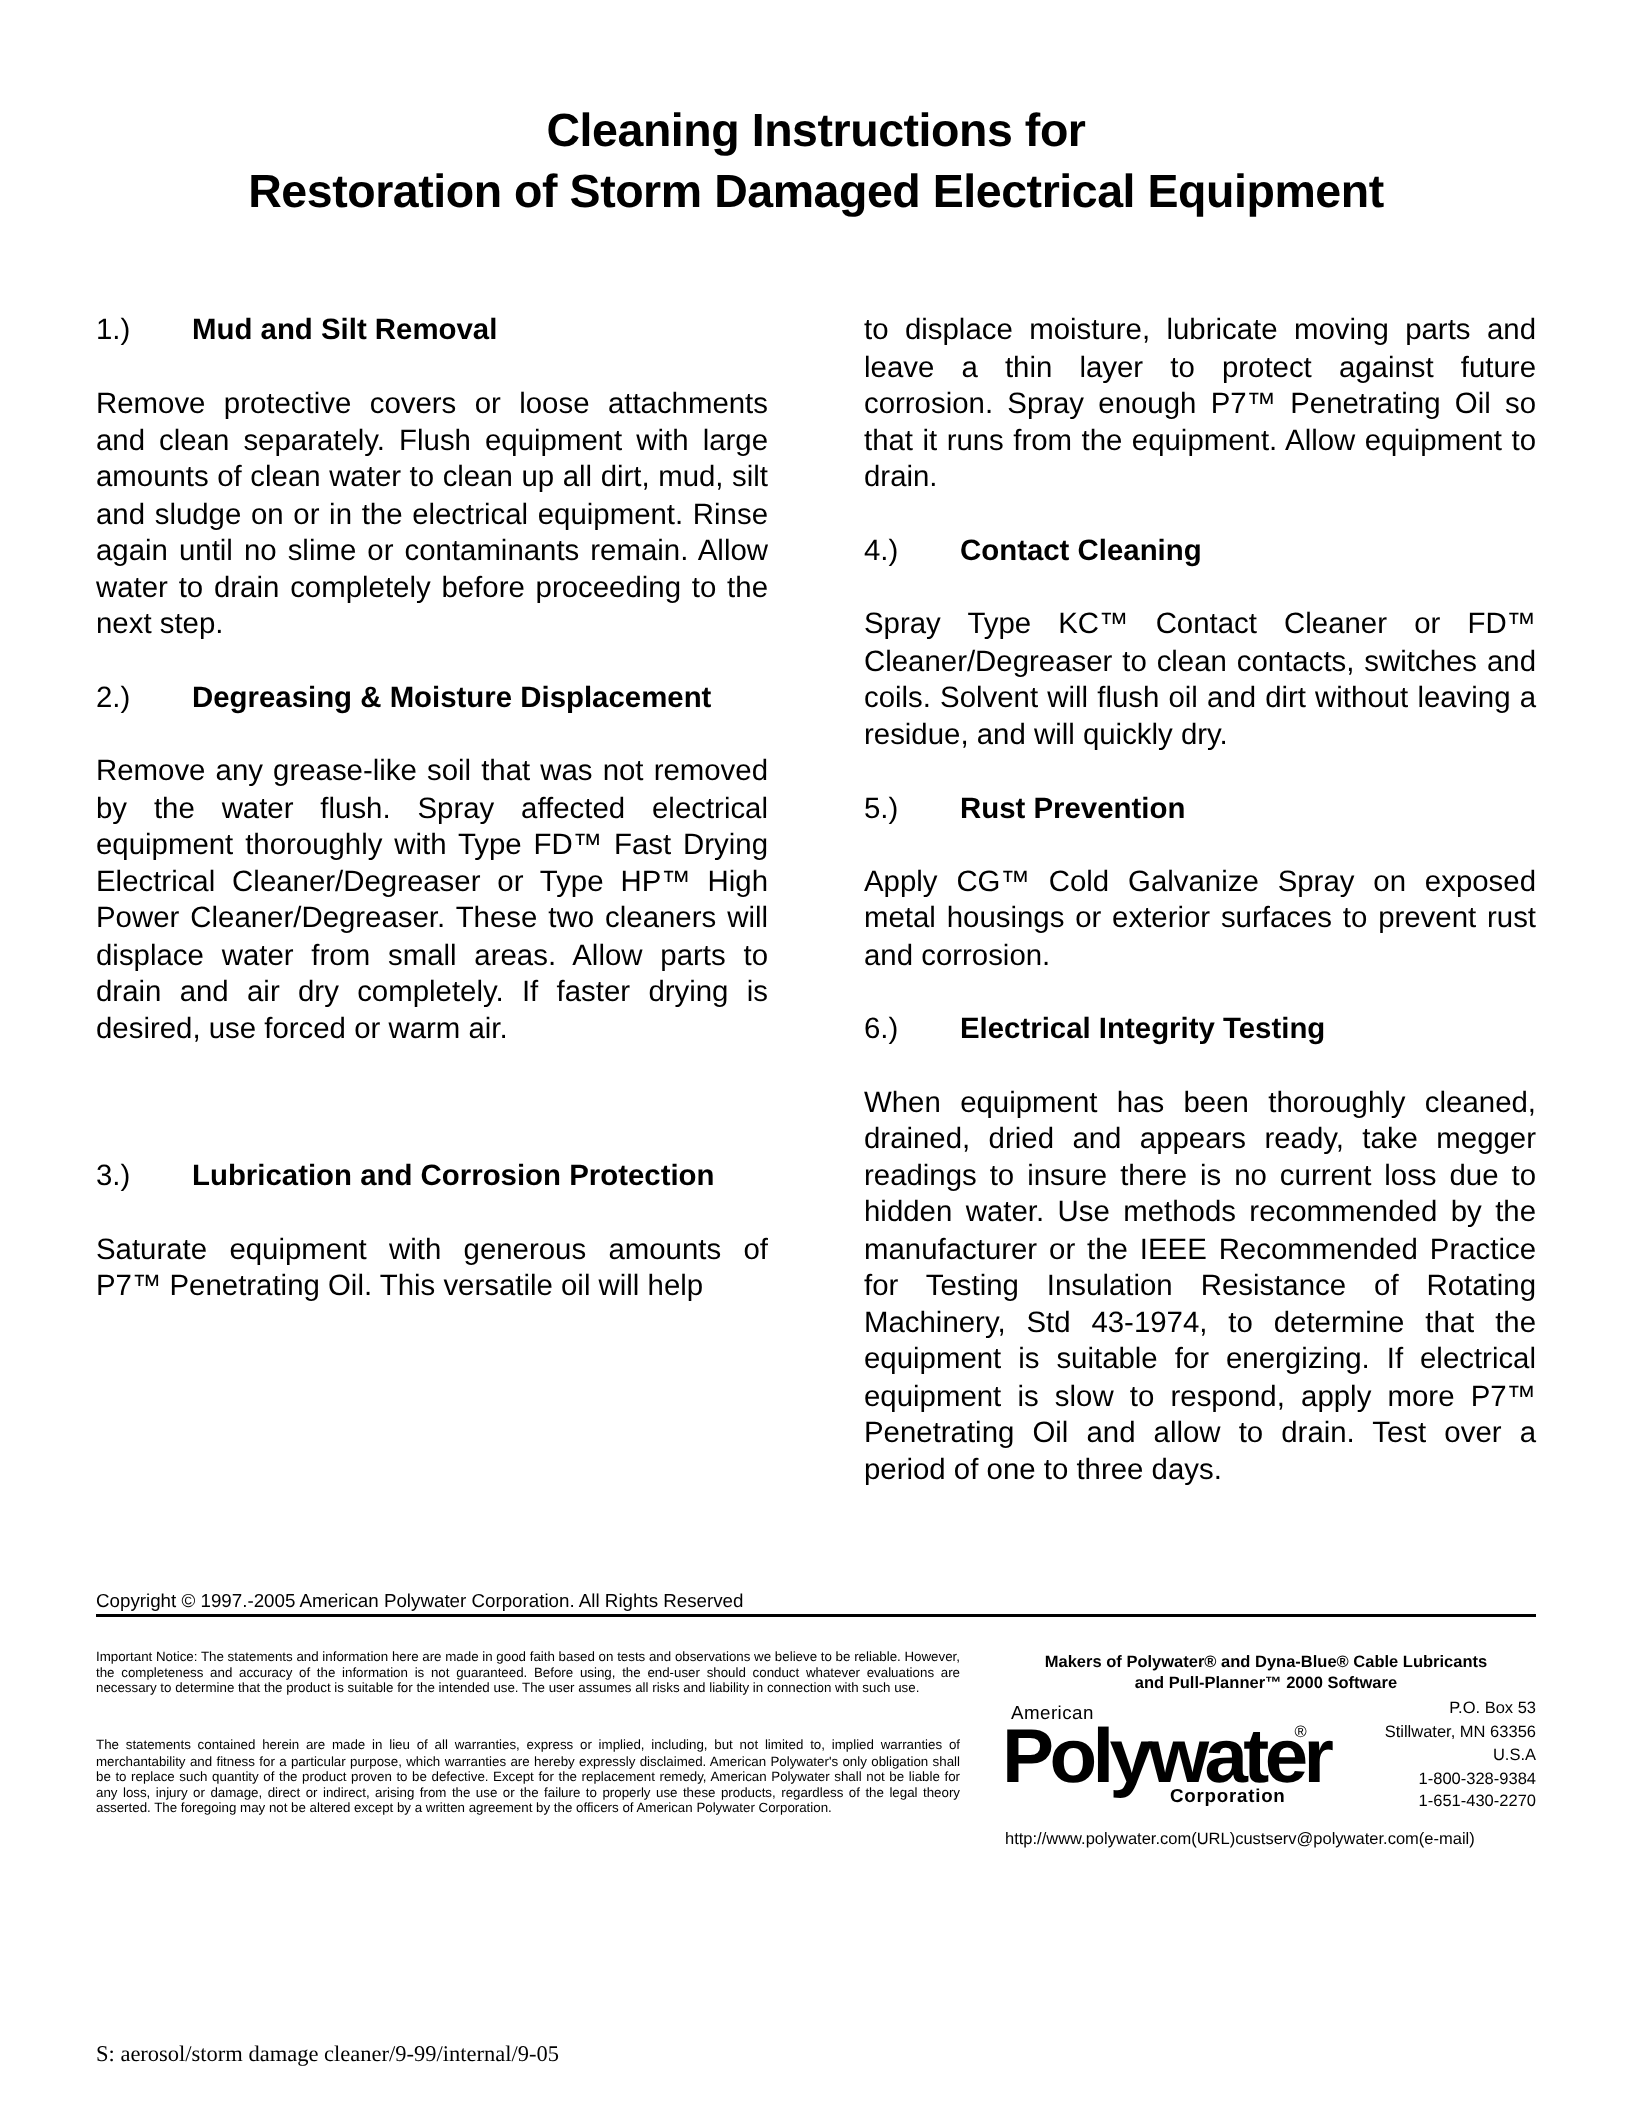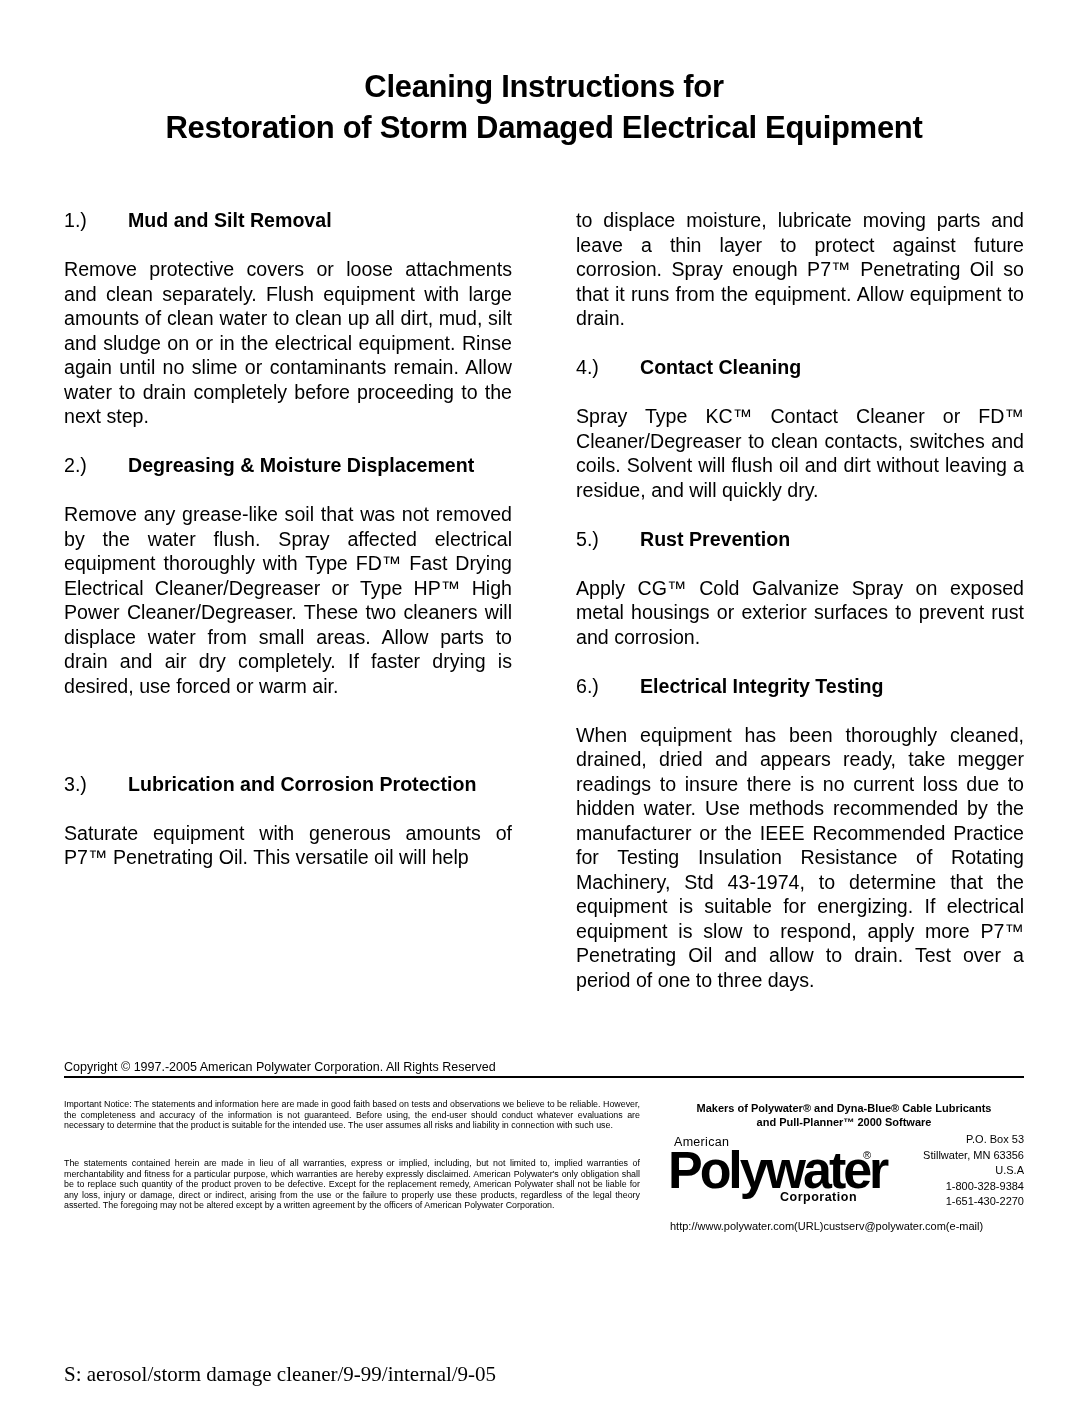--- a/index.html
+++ b/index.html
@@ -20,21 +20,21 @@
   .fine1 { top: 1099px; }
   .fine2 { top: 1158px; }
   .makers { position: absolute; left: 652px; top: 1101px; width: 384px; text-align: center; font-weight: bold; font-size: 11px; line-height: 14px; }
   .logo { position: absolute; left: 668px; top: 1135px; width: 220px; height: 70px; }
   .logo .am { position: absolute; left: 6px; top: 0; font-weight: normal; font-size: 12.5px; letter-spacing: 0.3px; }
   .logo .poly { position: absolute; left: 0; top: 8px; font-weight: bold; font-size: 51px; letter-spacing: -3px; line-height: 56px; transform: scaleX(1.02); transform-origin: left; }
   .logo .reg { position: absolute; left: 195px; top: 14px; font-size: 11px; }
   .logo .corp { position: absolute; left: 112px; top: 55px; font-weight: bold; font-size: 12.5px; letter-spacing: 0.5px; }
   .address { position: absolute; right: 64px; top: 1132px; text-align: right; font-size: 11px; line-height: 15.5px; }
   .contact { position: absolute; left: 658px; top: 1220px; width: 366px; font-size: 11px; display: flex; justify-content: flex-start; margin-left: 12px; }
-  .footer-path { position: absolute; left: 64px; top: 1362px; font-family: "Liberation Serif", serif; font-size: 21px; }
+  .footer-path { position: absolute; left: 64px; top: 1362px; font-family: "Liberation Serif", serif; font-size: 15px; }
 </style>
 </head>
 <body>
 
 <div class="title">
   <div>Cleaning Instructions for</div>
   <div>Restoration of Storm Damaged Electrical Equipment</div>
 </div>
 
 <div class="col col-left">

